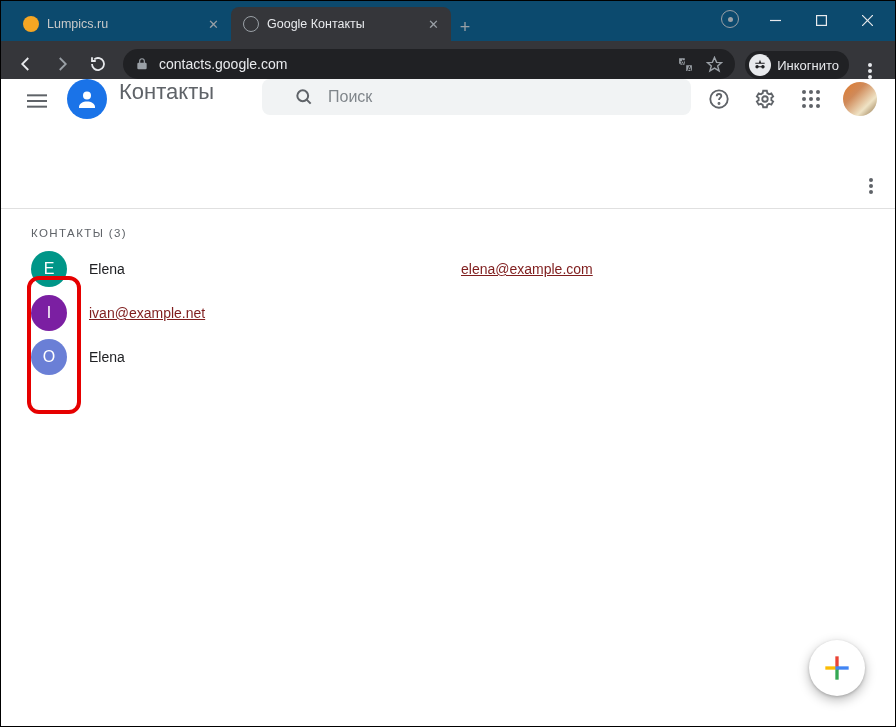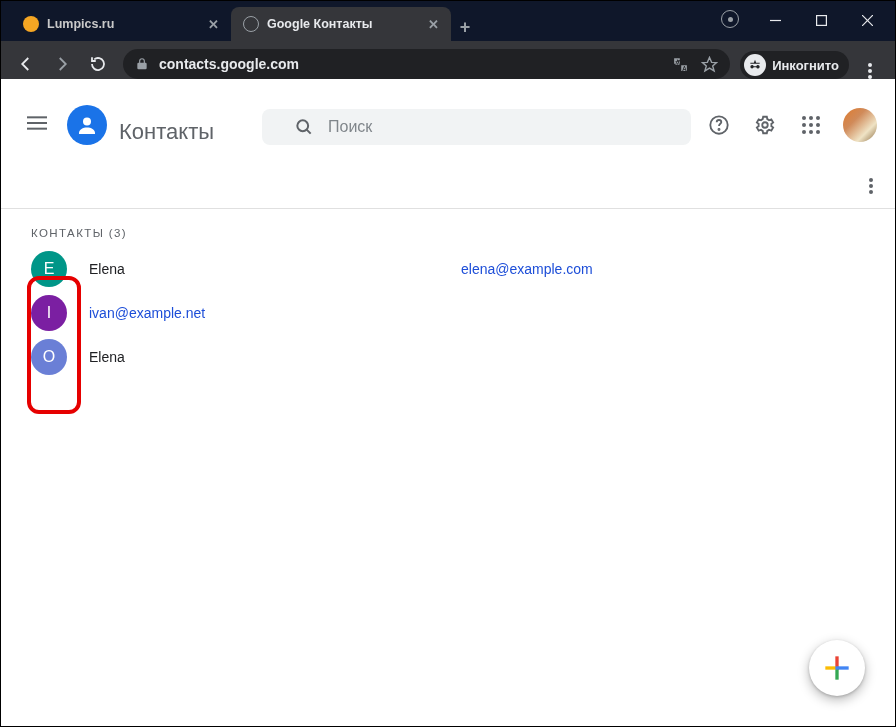--- a/index.html
+++ b/index.html
@@ -1,60 +1,60 @@
 <!DOCTYPE html>
 <html><head>
 <meta charset="utf-8">
 <style>
   * { margin:0; padding:0; box-sizing:border-box; font-family:Arial,"Helvetica Neue",Helvetica,sans-serif; }
   body { width:896px; height:727px; background:#fff; position:relative; overflow:hidden; border:1px solid #000;}
   
-  .chrome { background:#0f172a;font-weight:bold; }
+  .chrome { background:#0c4a6e; }
   .titlebar { height:40px; display:flex; align-items:flex-end; padding-left:10px; }
   .tab { height:34px; display:flex; align-items:center; padding:0 12px; font-size:12.5px; color:#c9c9c9; border-top-left-radius:8px; border-top-right-radius:8px; gap:8px; min-width:220px; position:relative; }
   .tab.active { background:#35363a; color:#e8eaed;justify-content:flex-end; }
   .tab .close { margin-left:auto; color:#9aa0a6; font-size:13px; line-height:1; }
   .favicon { width:16px; height:16px; border-radius:50%; display:inline-flex; align-items:center; justify-content:center; font-size:10px; }
   .newtab { width:28px; height:28px; display:flex; align-items:center; justify-content:center; color:#9aa0a6; font-size:18px; }
   .wincontrols { margin-left:auto; display:flex; align-items:center; gap:2px; padding-right:6px; padding-bottom:6px;}
   .wincontrols .wc { width:44px; height:30px; display:flex; align-items:center; justify-content:center; color:#e8eaed; }
   .incog-dot { width:18px; height:18px; border:1px solid #9aa0a6; border-radius:50%; display:flex; align-items:center; justify-content:center; margin-right:12px; margin-bottom:2px;}
   .incog-dot::after{ content:""; width:5px; height:5px; background:#9aa0a6; border-radius:50%; }
   .toolbar { height:38px; background:#35363a; display:flex; align-items:flex-end; padding:0 10px; gap:6px; }
   .tbtn { width:30px; height:30px; display:flex; align-items:center; justify-content:center; color:#e8eaed; border-radius:50%; }
   .omnibox { flex:1; height:30px; background:#202124; border-radius:15px; display:flex; align-items:center; padding:0 12px; gap:10px; color:#e8eaed; font-size:14px; margin:0 4px;}
   .omnibox .lock { color:#9aa0a6; }
   .omni-right { margin-left:auto; display:flex; align-items:center; gap:12px; color:#9aa0a6; }
   .incog-badge { height:28px; background:#202124; border-radius:14px; display:flex; align-items:center; gap:6px; padding:0 10px 0 4px; color:#e8eaed; font-size:13px; }
   .incog-badge .circ{ width:22px; height:22px; background:#e8eaed; color:#202124; border-radius:50%; display:flex; align-items:center; justify-content:center;}
   .vdots { width:30px; display:flex; align-items:center; justify-content:center; color:#e8eaed; }
   
   .app { background:#fff; }
-  .app-header { height:66px; display:flex; align-items:flex-end; padding:0 18px 0 14px; gap:8px; border-bottom:0; }
+  .app-header { height:66px; display:flex; align-items:flex-start; padding:0 18px 0 14px; gap:8px; border-bottom:0; }
   .hamburger { width:44px; height:44px; display:flex; align-items:center; justify-content:center; color:#5f6368; border-radius:50%;}
   .app-logo { width:40px; height:40px; border-radius:50%; background:#1a73e8; display:flex; align-items:center; justify-content:center; }
   .app-title { font-size:22px; color:#5f6368; margin-left:4px; font-weight:400;}
   .searchbar { flex:1; max-width:570px; height:36px; background:#f1f3f4; border-radius:8px; display:flex; align-items:center; padding:0 32px; gap:14px; margin-left:40px; }
   .searchbar .sicon { color:#5f6368; }
   .searchbar .sph { color:#80868b; font-size:16px; }
   .hicons { margin-left:auto; display:flex; align-items:center; gap:6px; }
   .hicon { width:40px; height:40px; display:flex; align-items:center; justify-content:center; color:#5f6368; border-radius:50%; }
   .avatar { width:34px; height:34px; border-radius:50%; background:linear-gradient(135deg,#e07b2d 0%,#d08a59 35%,#efe3c5 70%,#8a6a3f 100%); margin-left:6px;}
   
   .colhead { height:46px; display:flex; align-items:center; padding:0 22px 0 30px; border-bottom:1px solid #e0e0e0; color:#5f6368; font-size:13px; margin-top:18px;}
   .colhead .col-name { width:430px; }
   .colhead .col-email { flex:1; }
   .colhead .more { margin-left:auto; color:#5f6368; }
   
   .section-label { padding:18px 30px 8px; font-size:11.5px; letter-spacing:1.4px; color:#5f6368; font-weight:500;}
   
   .contact-row { height:44px; display:flex; align-items:center; padding:0 22px 0 30px; font-size:14px; color:#202124; }
   .cavatar { width:36px; height:36px; border-radius:50%; display:flex; align-items:center; justify-content:center; color:#fff; font-size:16px; margin-right:22px; }
   .cname { width:372px; }
-  .cemail { flex:1; color:#1d4ed8; }
+  .cemail { flex:1; color:#7f1d1d;text-decoration:underline; }
   
   .anno { position:absolute; border:4px solid #e60000; border-radius:12px; pointer-events:none; }
   
   .fab { position:absolute; right:30px; bottom:30px; width:56px; height:56px; border-radius:50%; background:#fff; box-shadow:0 4px 12px rgba(0,0,0,0.28), 0 1px 3px rgba(0,0,0,0.2); display:flex; align-items:center; justify-content:center; }
   svg { display:block; }
 </style>
 </head>
 <body>
 
 <div class="chrome">

